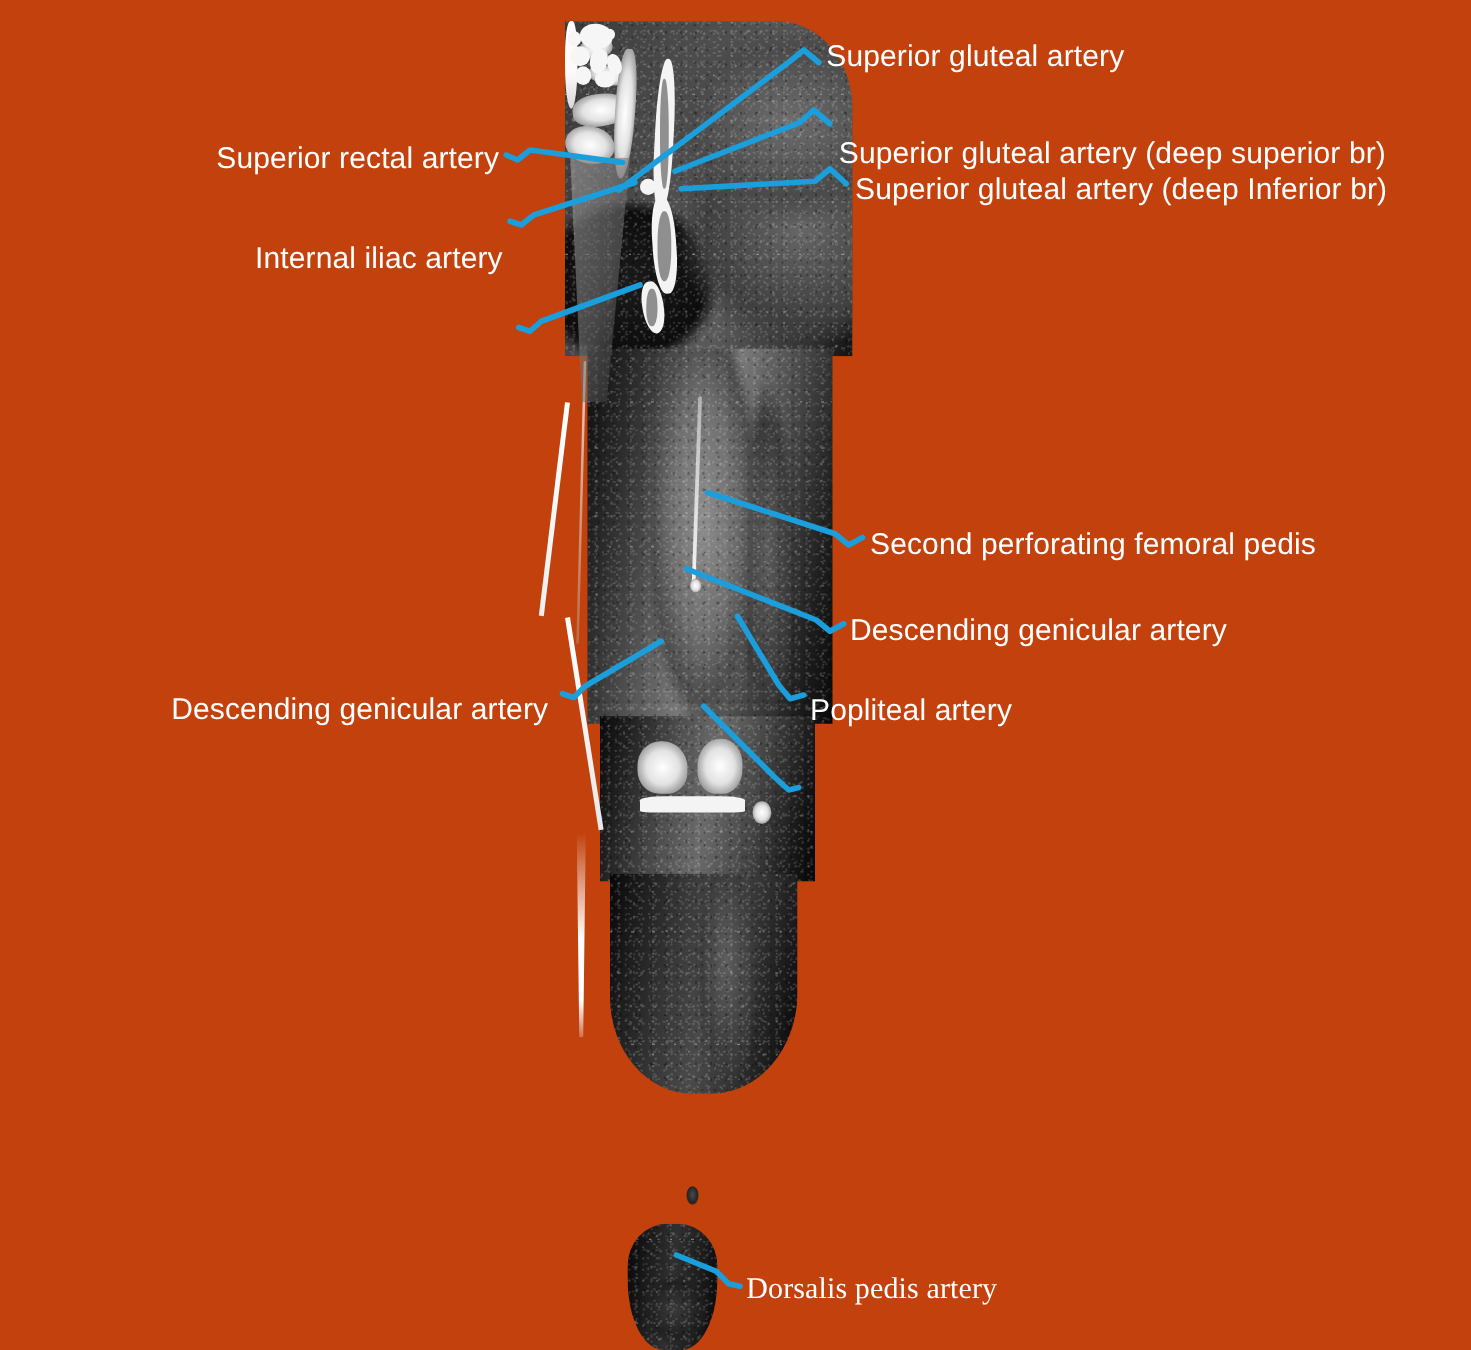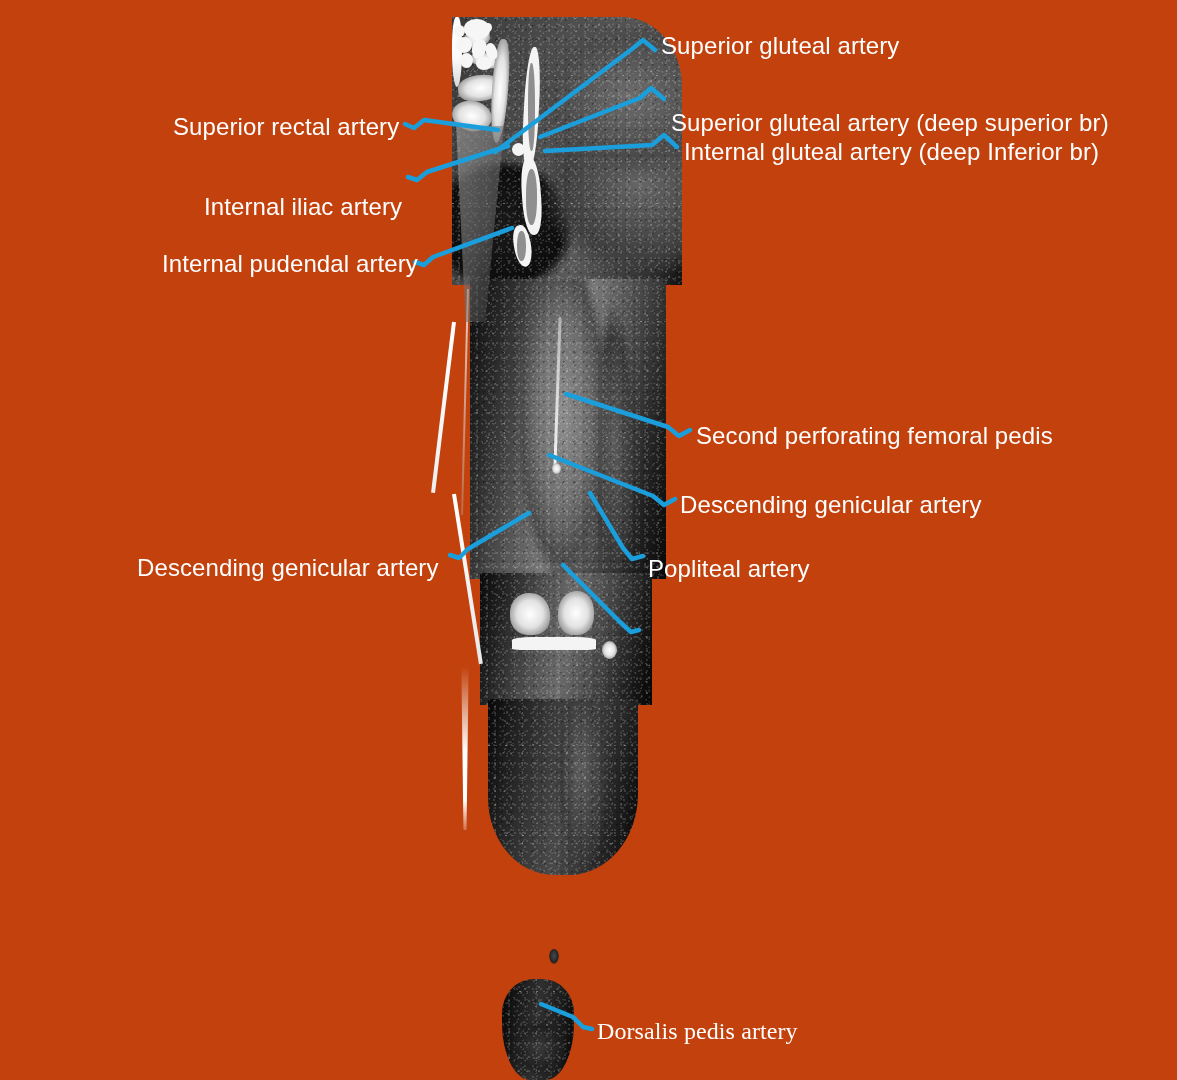--- a/index.html
+++ b/index.html
@@ -354,24 +354,23 @@
         <path d="M 512,228 L 433,257 L 424,265 L 415,262" class="leader" stroke="#1a9fdc"></path>
         <path d="M 566,394 L 668,427 L 679,436 L 690,430" class="leader" stroke="#1a9fdc"></path>
         <path d="M 549,455 L 653,496 L 664,505 L 675,499" class="leader" stroke="#1a9fdc"></path>
         <path d="M 529,513 L 468,549 L 459,558 L 450,555" class="leader" stroke="#1a9fdc"></path>
         <path d="M 590,493 L 623,548 L 632,559 L 643,556" class="leader" stroke="#1a9fdc"></path>
         <path d="M 563,565 L 620,622 L 631,632 L 639,630" class="leader" stroke="#1a9fdc"></path>
         <path d="M 541,1004 L 573,1017 L 583,1027 L 592,1029" class="leader" stroke="#1a9fdc"></path>
       </svg>
   <div class="label right" style="color: rgb(255, 255, 255); top: 32px; left: 661px;">Superior gluteal artery</div>
       <div class="label right" style="color: rgb(255, 255, 255); top: 81px; left: 671px; margin-top: 28px;">Superior gluteal artery (deep superior br)</div>
-      <div class="label right" style="color: rgb(255, 255, 255); top: 138px; left: 684px;">Internal gluteal artery (deep Inferior br)</div>
+      <div class="label right" style="color: rgb(255, 255, 255); top: 138px; left: 684px;">Superior gluteal artery (deep Inferior br)</div>
       <div class="label left" style="color: rgb(255, 255, 255); top: 113px; left: 173px;">Superior rectal artery</div>
       <div class="label left" style="color: rgb(255, 255, 255); top: 166px; left: 204px; margin-top: 27px;">Internal iliac artery</div>
-      <div class="label left" style="color: rgb(255, 255, 255); top: 250px; left: 162px;">Internal pudendal artery</div>
       <div class="label right" style="color: rgb(255, 255, 255); top: 422px; left: 696px;">Second perforating femoral pedis</div>
       <div class="label right" style="color: rgb(255, 255, 255); top: 491px; left: 680px;">Descending genicular artery</div>
       <div class="label left" style="color: rgb(255, 255, 255); top: 554px; left: 137px;">Descending genicular artery</div>
       <div class="label right" style="color: rgb(255, 255, 255); top: 555px; left: 648px;">Popliteal artery</div>
       <div class="label right" style="color: rgb(255, 255, 255); top: 1017px; left: 597px; font-family: Liberation Serif, serif;">Dorsalis pedis artery</div>
     </div>
 
 </div>
 
 </body></html>

